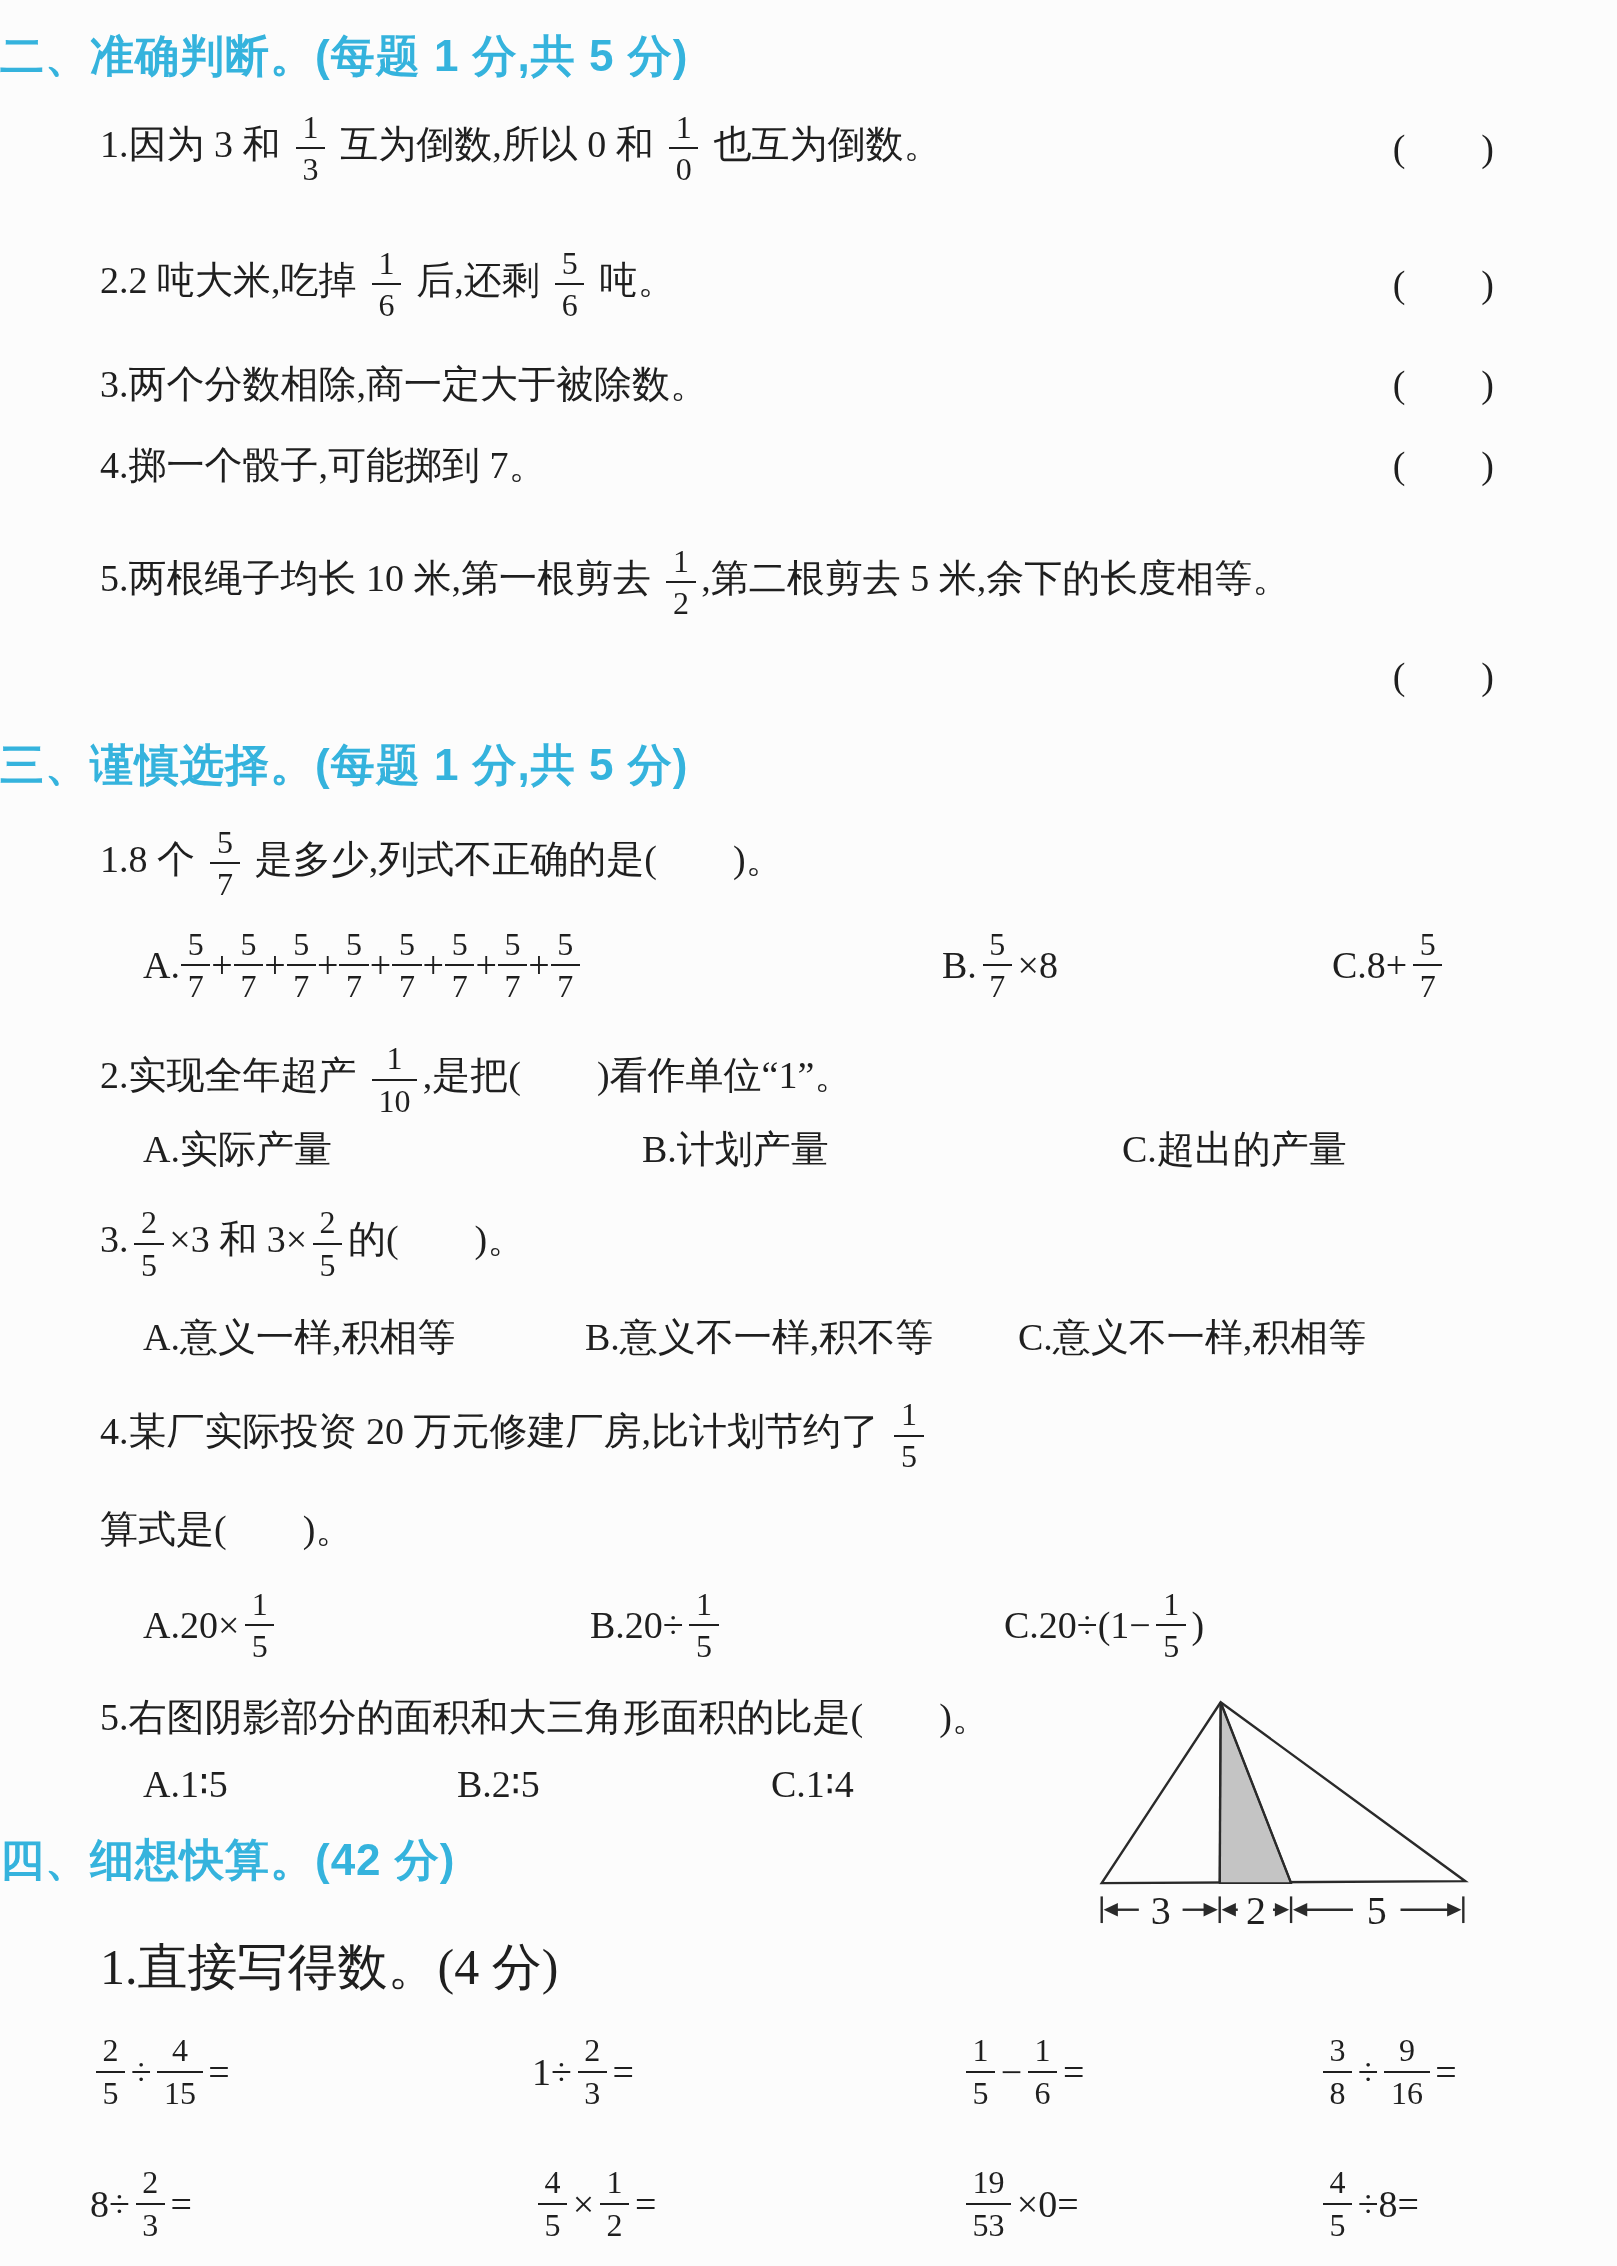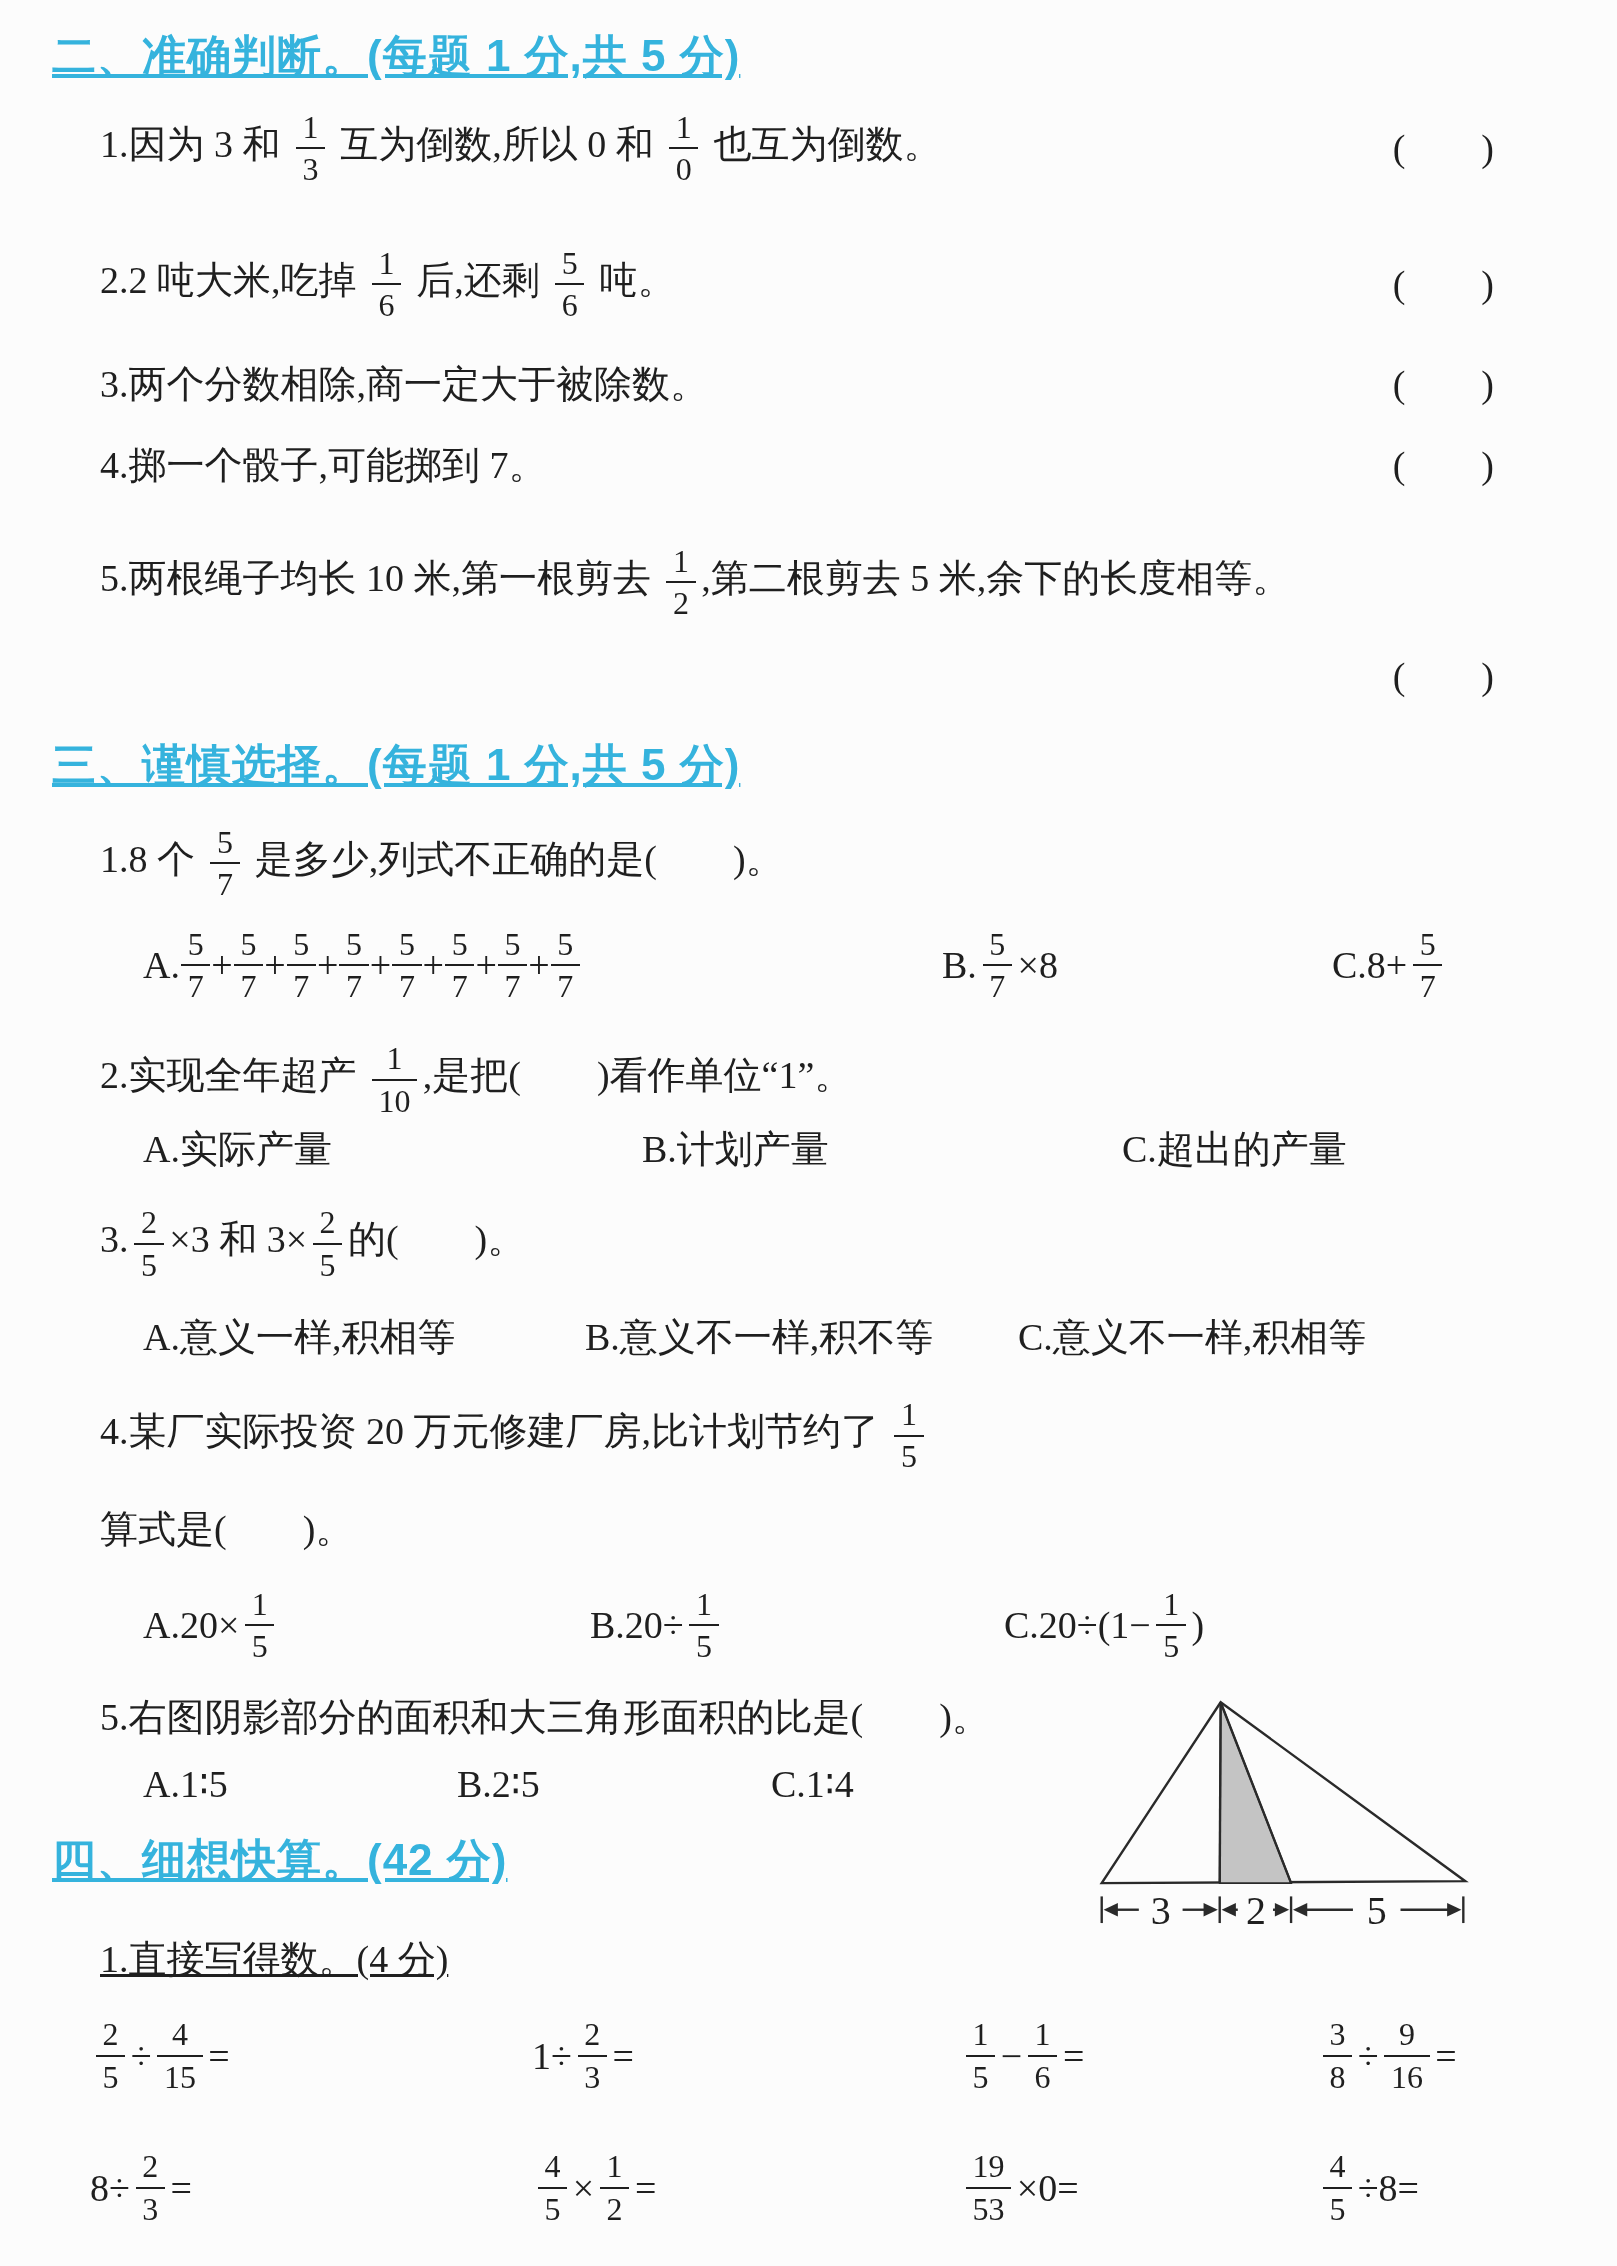--- a/index.html
+++ b/index.html
@@ -14,24 +14,22 @@
     background:var(--bg);
     color:var(--ink);
     font-family:"Liberation Serif","DejaVu Serif",serif;
     position:relative;overflow:hidden;
   }
   .sec-header{
     font-family:"Liberation Sans","DejaVu Sans",sans-serif;
     font-weight:700;
     font-size:44px;
     color:var(--header-color);
-    margin-left:52px;
     letter-spacing:1px;
     white-space:pre;
-    text-decoration:underline;
   }
   .q{
     display:flex;align-items:center;
     font-size:38px;
     margin-left:100px;margin-right:124px;
     white-space:pre;
   }
   .opts{
     display:grid;align-items:center;
     font-size:38px;
@@ -67,21 +65,21 @@
   #cq2{margin-top:38px;}
   #cq2-opts{margin-top:6px;grid-template-columns:499px 480px auto;}
   #cq3{margin-top:30px;}
   #cq3-opts{margin-top:30px;grid-template-columns:442px 433px auto;text-align:center;}
   #cq4-l1{margin-top:34px;}
   #cq4-l2{margin-top:30px;}
   #cq4-opts{margin-top:32px;grid-template-columns:447px 414px auto;}
   #cq5{margin-top:28.5px;}
   #cq5-opts{margin-top:19px;grid-template-columns:314px 314px auto;}
   #h-calc{margin-top:25px;}
-  #calc-sub{font-size:38px;margin:44px 12px 0 100px;white-space:pre;text-decoration:underline;}
+  #calc-sub{font-size:50px;margin:44px 12px 0 100px;white-space:pre;}
   .calc-grid{
     margin:32px 0 0 90px;
     display:grid;
     grid-template-columns:442px 428px 357px auto;
     row-gap:55px;
     align-items:center;
     font-size:38px;
   }
   .calc-grid .prob{display:flex;align-items:center;white-space:pre;}
   .figure{position:absolute;left:1094px;top:1688px;}

